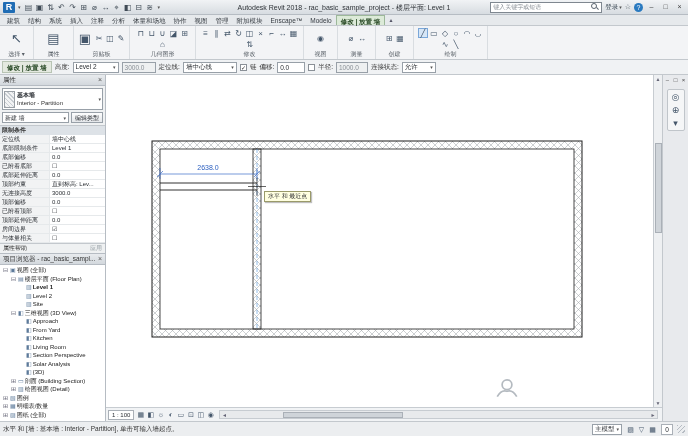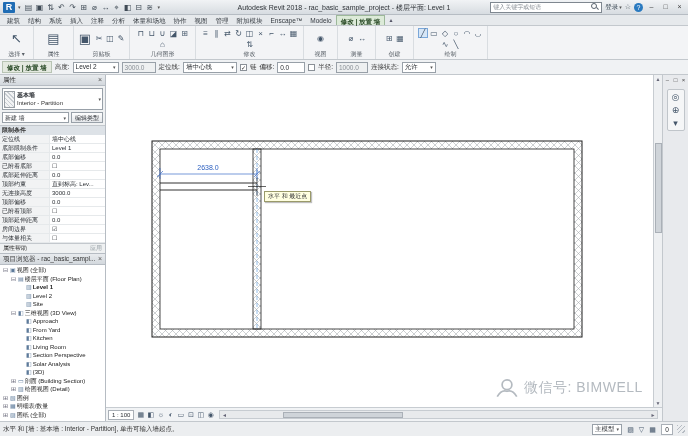--- a/index.html
+++ b/index.html
@@ -537,21 +537,20 @@
 
     <div class="snap-tip">水平 和 最近点</div>
 
     <div class="watermark">
       <svg width="26" height="26" viewBox="0 0 24 24">
         <g fill="none" stroke="#b4bac0" stroke-width="1.6">
           <circle cx="12" cy="9" r="4.5"></circle>
           <path d="M3 20 Q7 13 12 15 Q17 13 21 20"></path>
         </g>
       </svg>
-      <span class="wm-text">微信号: BIMWELL</span>
     </div>
 
     <div class="vscroll">
       <span class="sarrow">▲</span>
       <span class="vthumb"></span>
       <span class="sarrow" style="margin-top:auto">▼</span>
     </div>
 
     <div class="vctrl">
       <span class="scalebox">1 : 100</span>

